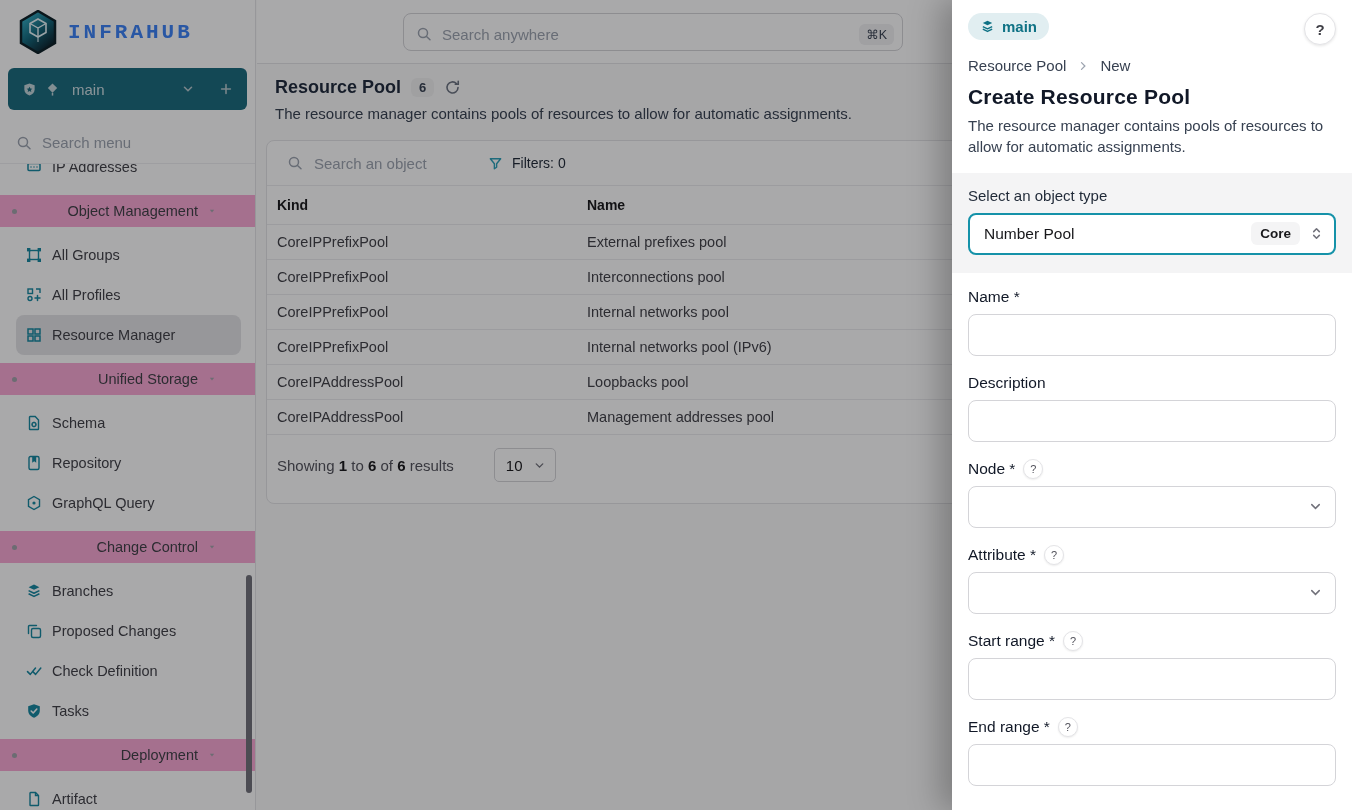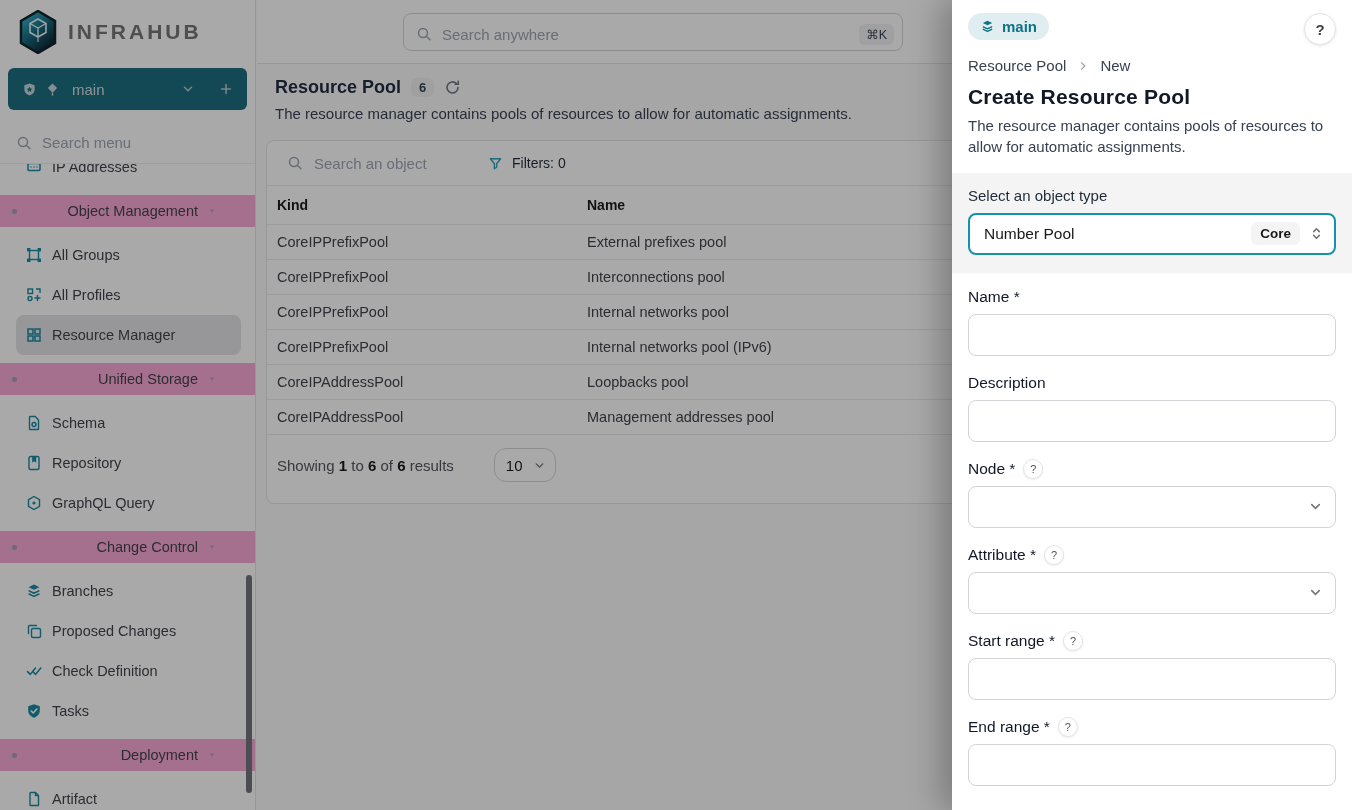--- a/index.html
+++ b/index.html
@@ -11,21 +11,21 @@
   }
   .app { position:relative; width:1352px; height:810px; background:#fafafa; }
 
   
   .sidebar {
     position:absolute; left:0; top:0; width:256px; height:810px;
     background:#fff; border-right:1px solid #e4e4e7;
     display:flex; flex-direction:column; overflow:hidden; z-index:1;
   }
   .brand-row { display:flex; align-items:center; gap:10px; height:64px; padding-left:18px; flex:none; }
-  .brand-text { font-size:21px; font-weight:800; letter-spacing:3px; color:#737373; }
+  .brand-text { font-size:21px; font-weight:800; letter-spacing:3px; color:#3b82f6;font-family:Liberation Mono, monospace; }
   .branch-btn {
     margin:4px 8px 12px; height:42px; border-radius:6px; background:#1a6a7d;
     display:flex; align-items:center; gap:8px; padding:0 14px;
     color:#cfdfe4; font-size:15px; flex:none; cursor:pointer;
   }
   .branch-label { margin-right:auto; margin-left:4px; }
   .branch-plus { margin-left:16px; display:flex; }
   .search-menu { display:flex; align-items:center; gap:10px; height:42px; padding:0 16px; color:#9ca3af; font-size:15px; border-bottom:1px solid #efeff1; flex:none; }
   .nav { flex:1; overflow:hidden; position:relative;text-align:right; }
   .nav-inner { margin-top:-17px; }
@@ -75,21 +75,21 @@
   table.obj-table { width:100%; border-collapse:collapse; }
   .obj-table th { text-align:left; font-size:14px; font-weight:700; color:#18181b; padding:11px 10px; }
   .obj-table th:first-child { width:310px; }
   .obj-table td { font-size:14.5px; color:#3f3f46; padding:9px 10px; border-top:1px solid #ececee; }
   .obj-table tbody tr { cursor:pointer; }
 
   .card-footer { display:flex; align-items:center; gap:40px; padding:13px 10px; border-top:1px solid #ececee; }
   .results-text { font-size:15px; color:#52525b; }
   .results-text b { color:#18181b; font-weight:700; }
   .page-size {
-    display:flex; align-items:center; gap:10px; border:1px solid #d4d4d8; border-radius:12px;
+    display:flex; align-items:center; gap:10px; border:1px solid #d4d4d8; border-radius:5px;
     height:34px; padding:0 9px 0 11px; font-size:15px; color:#18181b; cursor:pointer; background:#fff;
   }
 
   
   .overlay { position:absolute; inset:0; background:rgba(9,9,11,0.35); z-index:10; }
   .panel {
     position:absolute; right:0; top:0; width:400px; height:810px; background:#fff; z-index:20;
     box-shadow:-12px 0 30px rgba(0,0,0,0.25); display:flex; flex-direction:column;
   }
   .panel-head { padding:13px 16px 15px; flex:none; }

